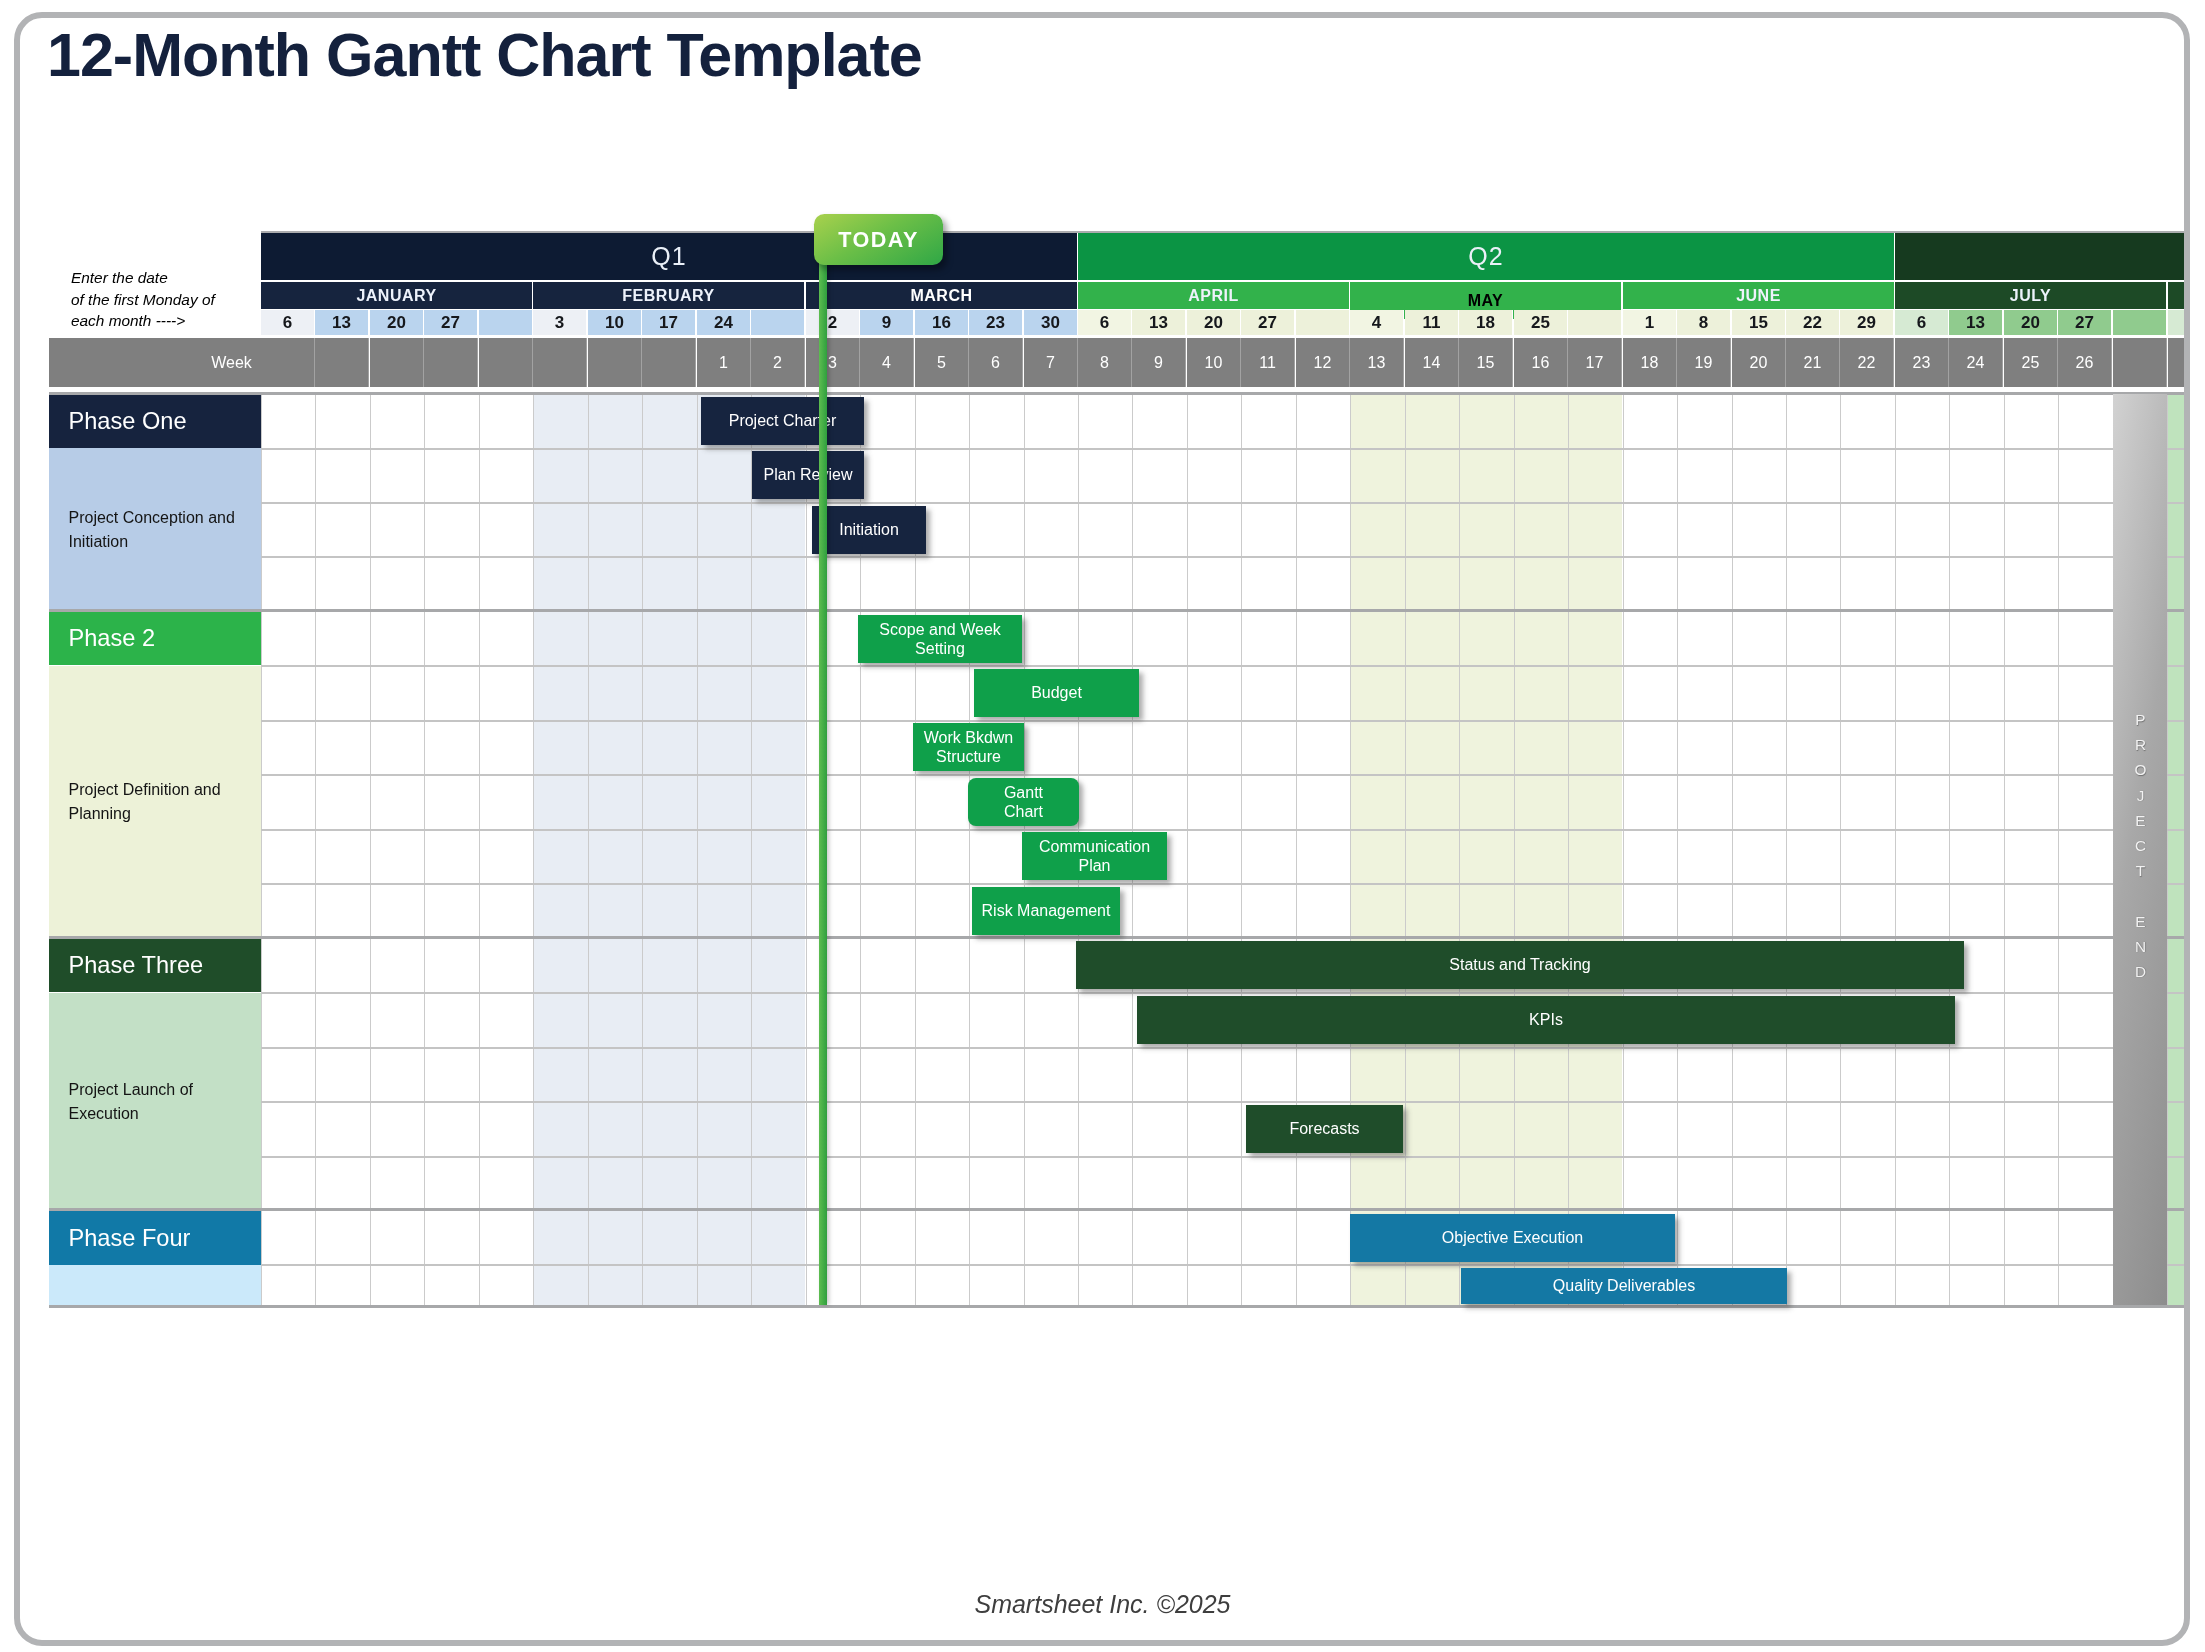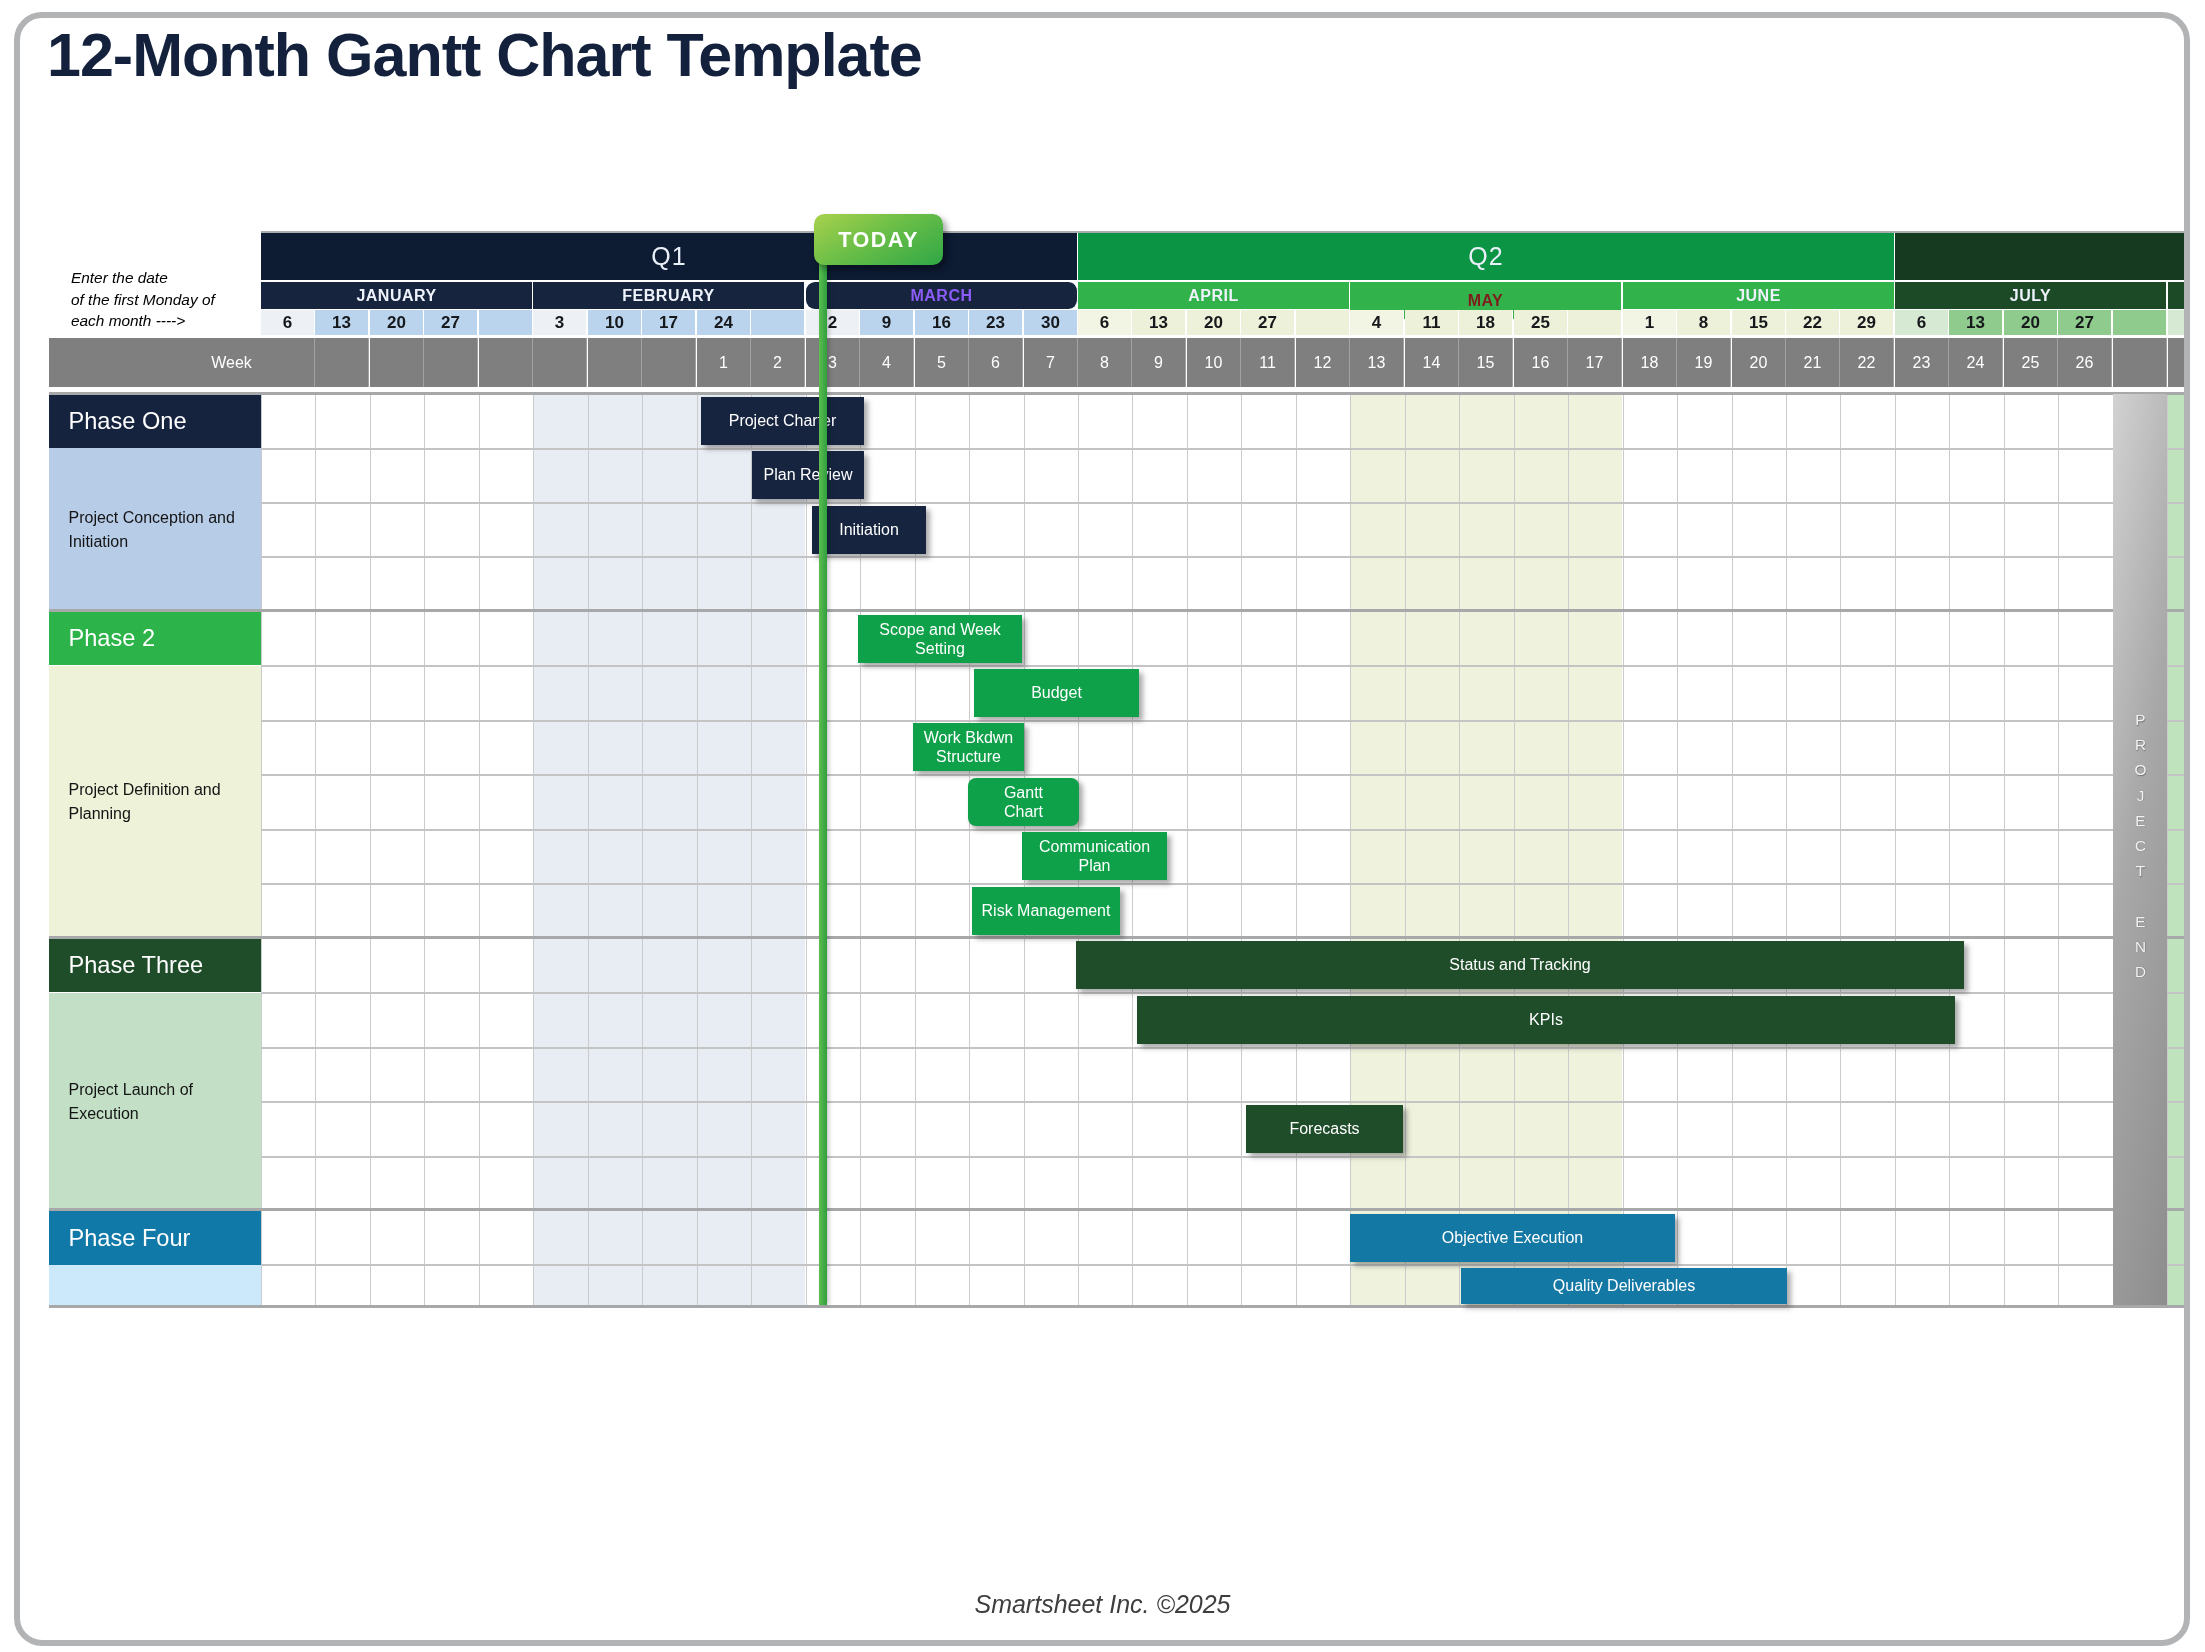--- a/index.html
+++ b/index.html
@@ -88,33 +88,33 @@
     <div class="abs dcell" style="left: 370px; top: 310px; width: 54px; height: 25px; background: rgb(186, 212, 238); border-right: 1.5px solid rgb(255, 255, 255);">20</div>
     <div class="abs dcell" style="left: 424px; top: 310px; width: 54px; height: 25px; background: rgb(186, 212, 238); border-right: 1.5px solid rgb(255, 255, 255);">27</div>
     <div class="abs dcell" style="left: 479px; top: 310px; width: 54px; height: 25px; background: rgb(186, 212, 238); border-right: 1.5px solid rgb(255, 255, 255);"></div>
     <div class="abs mcell" style="left: 533px; top: 282px; width: 272px; height: 27px; background: rgb(22, 36, 62); color: rgb(237, 242, 251); border-right: 1.5px solid rgb(255, 255, 255);">FEBRUARY</div>
     <div class="abs dcell" style="left: 533px; top: 310px; width: 54px; height: 25px; background: rgb(237, 240, 245); border-right: 1.5px solid rgb(255, 255, 255);">3</div>
     <div class="abs dcell" style="left: 588px; top: 310px; width: 54px; height: 25px; background: rgb(186, 212, 238); border-right: 1.5px solid rgb(255, 255, 255);">10</div>
     <div class="abs dcell" style="left: 642px; top: 310px; width: 54px; height: 25px; background: rgb(186, 212, 238); border-right: 1.5px solid rgb(255, 255, 255);">17</div>
     <div class="abs dcell" style="left: 697px; top: 310px; width: 54px; height: 25px; background: rgb(186, 212, 238); border-right: 1.5px solid rgb(255, 255, 255);">24</div>
     <div class="abs dcell" style="left: 751px; top: 310px; width: 54px; height: 25px; background: rgb(186, 212, 238); border-right: 1.5px solid rgb(255, 255, 255);"></div>
     <div class="abs " style="left: 533px; top: 394px; width: 272px; height: 911px; background: rgb(232, 237, 244); z-index: 1;"></div>
-    <div class="abs mcell" style="left: 806px; top: 282px; width: 272px; height: 27px; background: rgb(22, 36, 62); color: #8b5cf6; border-right: 1.5px solid rgb(255, 255, 255); border-radius: 9px;">MARCH</div>
+    <div class="abs mcell" style="left: 806px; top: 282px; width: 272px; height: 27px; background: rgb(22, 36, 62); color: #ffffff; border-right: 1.5px solid rgb(255, 255, 255);">MARCH</div>
     <div class="abs dcell" style="left: 806px; top: 310px; width: 54px; height: 25px; background: rgb(237, 240, 245); border-right: 1.5px solid rgb(255, 255, 255);">2</div>
     <div class="abs dcell" style="left: 860px; top: 310px; width: 54px; height: 25px; background: rgb(186, 212, 238); border-right: 1.5px solid rgb(255, 255, 255);">9</div>
     <div class="abs dcell" style="left: 915px; top: 310px; width: 54px; height: 25px; background: rgb(186, 212, 238); border-right: 1.5px solid rgb(255, 255, 255);">16</div>
     <div class="abs dcell" style="left: 969px; top: 310px; width: 54px; height: 25px; background: rgb(186, 212, 238); border-right: 1.5px solid rgb(255, 255, 255);">23</div>
     <div class="abs dcell" style="left: 1024px; top: 310px; width: 54px; height: 25px; background: rgb(186, 212, 238); border-right: 1.5px solid rgb(255, 255, 255);">30</div>
     <div class="abs mcell" style="left: 1078px; top: 282px; width: 272px; height: 27px; background: rgb(50, 178, 75); color: rgb(237, 242, 251); border-right: 1.5px solid rgb(255, 255, 255);">APRIL</div>
     <div class="abs dcell" style="left: 1078px; top: 310px; width: 54px; height: 25px; background: rgb(242, 245, 227); border-right: 1.5px solid rgb(255, 255, 255);">6</div>
     <div class="abs dcell" style="left: 1132px; top: 310px; width: 54px; height: 25px; background: rgb(237, 241, 218); border-right: 1.5px solid rgb(255, 255, 255);">13</div>
     <div class="abs dcell" style="left: 1187px; top: 310px; width: 54px; height: 25px; background: rgb(237, 241, 218); border-right: 1.5px solid rgb(255, 255, 255);">20</div>
     <div class="abs dcell" style="left: 1241px; top: 310px; width: 54px; height: 25px; background: rgb(237, 241, 218); border-right: 1.5px solid rgb(255, 255, 255);">27</div>
     <div class="abs dcell" style="left: 1296px; top: 310px; width: 54px; height: 25px; background: rgb(237, 241, 218); border-right: 1.5px solid rgb(255, 255, 255);"></div>
-    <div class="abs mcell" style="left: 1350px; top: 282px; width: 272px; height: 37px; background: rgb(50, 178, 75); color: #7f1d1d; border-right: 1.5px solid rgb(255, 255, 255);">MAY</div>
+    <div class="abs mcell" style="left: 1350px; top: 282px; width: 272px; height: 37px; background: rgb(50, 178, 75); color: #000000; border-right: 1.5px solid rgb(255, 255, 255);">MAY</div>
     <div class="abs dcell" style="left: 1350px; top: 310px; width: 54px; height: 25px; background: rgb(242, 245, 227); border-right: 1.5px solid rgb(255, 255, 255);">4</div>
     <div class="abs dcell" style="left: 1405px; top: 310px; width: 54px; height: 25px; background: rgb(237, 241, 218); border-right: 1.5px solid rgb(255, 255, 255);">11</div>
     <div class="abs dcell" style="left: 1459px; top: 310px; width: 54px; height: 25px; background: rgb(237, 241, 218); border-right: 1.5px solid rgb(255, 255, 255);">18</div>
     <div class="abs dcell" style="left: 1514px; top: 310px; width: 54px; height: 25px; background: rgb(237, 241, 218); border-right: 1.5px solid rgb(255, 255, 255);">25</div>
     <div class="abs dcell" style="left: 1568px; top: 310px; width: 54px; height: 25px; background: rgb(237, 241, 218); border-right: 1.5px solid rgb(255, 255, 255);"></div>
     <div class="abs " style="left: 1350px; top: 394px; width: 272px; height: 911px; background: rgb(239, 243, 221); z-index: 1;"></div>
     <div class="abs mcell" style="left: 1623px; top: 282px; width: 272px; height: 27px; background: rgb(50, 178, 75); color: rgb(237, 242, 251); border-right: 1.5px solid rgb(255, 255, 255);">JUNE</div>
     <div class="abs dcell" style="left: 1623px; top: 310px; width: 54px; height: 25px; background: rgb(242, 245, 227); border-right: 1.5px solid rgb(255, 255, 255);">1</div>
     <div class="abs dcell" style="left: 1677px; top: 310px; width: 54px; height: 25px; background: rgb(237, 241, 218); border-right: 1.5px solid rgb(255, 255, 255);">8</div>
     <div class="abs dcell" style="left: 1732px; top: 310px; width: 54px; height: 25px; background: rgb(237, 241, 218); border-right: 1.5px solid rgb(255, 255, 255);">15</div>

